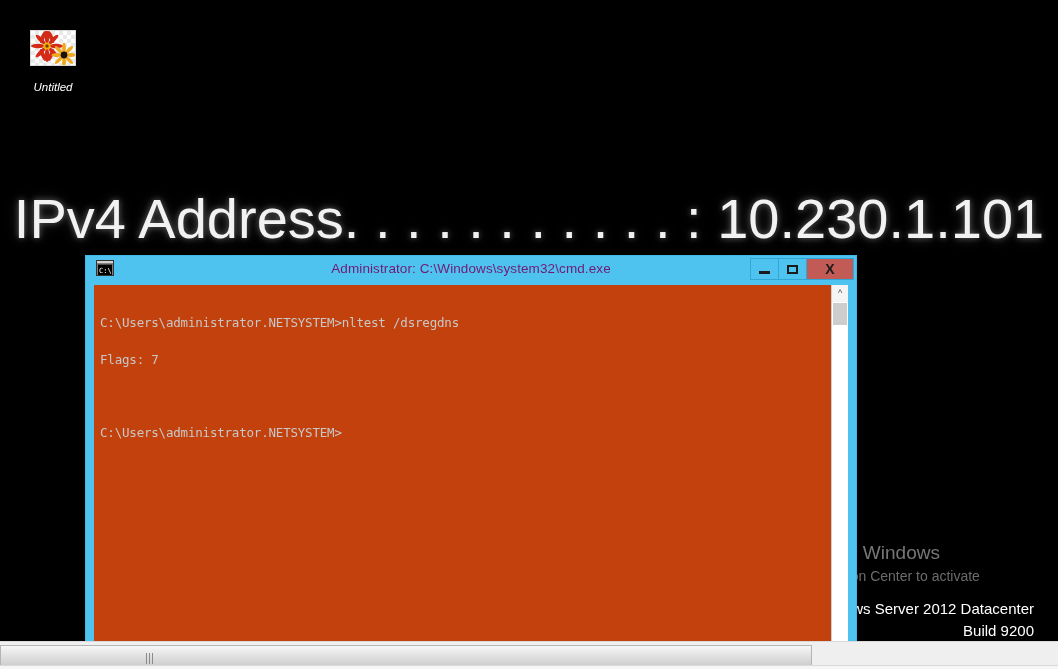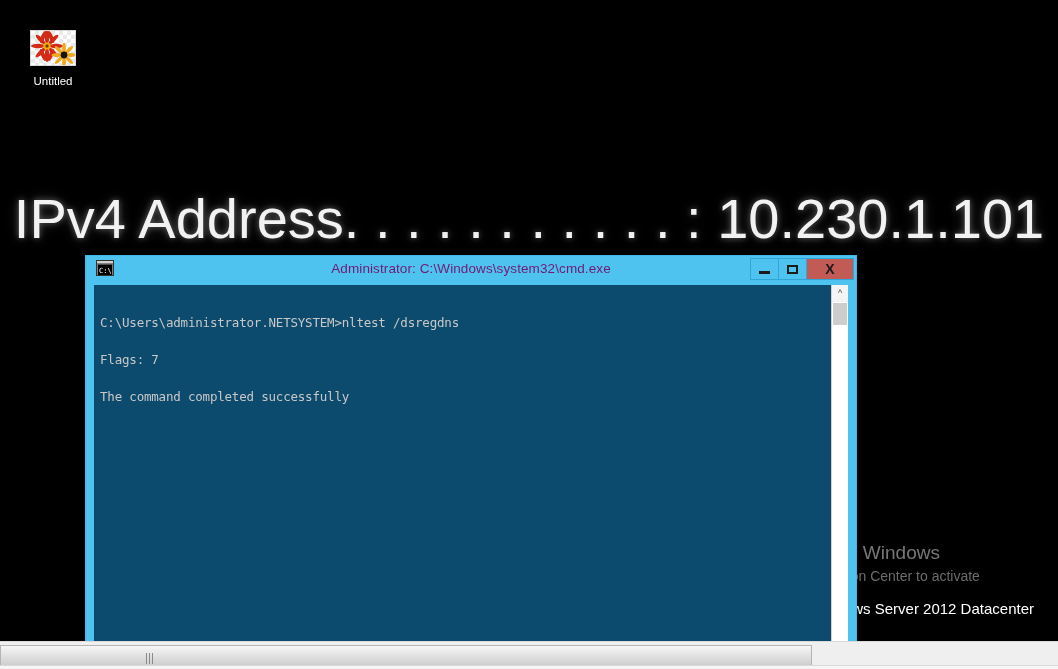--- a/index.html
+++ b/index.html
@@ -46,25 +46,26 @@
     position: absolute; inset: 0;
     background-image:
       linear-gradient(45deg, #e9e9e9 25%, transparent 25%, transparent 75%, #e9e9e9 75%),
       linear-gradient(45deg, #e9e9e9 25%, transparent 25%, transparent 75%, #e9e9e9 75%);
     background-size: 8px 8px;
     background-position: 0 0, 4px 4px;
     background-color: #ffffff;
   }
   #desktop-icon .thumb svg { position: absolute; left:0; top:0; }
   #desktop-icon .label {
-    margin-top: 8px;
+    margin-top: 14px;
     font-size: 11.5px;
     color: #ffffff;
     line-height: 14px;
     text-shadow: 0 0 3px rgba(0,0,0,0.9);
+    font-style: italic;
   }
 
   
   #ipv4-overlay {
     position: absolute;
     left: 0; top: 190px;
     width: 1058px;
     text-align: center;
     color: #f2f2f2;
     font-size: 56px;
@@ -179,21 +180,21 @@
 
   #cmd-body {
     position: absolute;
     left: 8px; top: 29px;
     right: 8px;
     bottom: 0;
     display: flex;
   }
   #cmd-console {
     flex: 1;
-    background: #0c4a6e;
+    background: #c2410c;
     color: #c8c8c8;
     font-family: "DejaVu Sans Mono", "Liberation Mono", monospace;
     font-size: 12.5px;
     line-height: 12.2px;
     padding: 8px 0 0 6px;
     white-space: pre;
     overflow: hidden;
     letter-spacing: -0.2px;
   }
   #cmd-console .line { height: 12.2px; }
@@ -321,20 +322,21 @@
       </g>
     </svg>
     <div class="wm-text">
       <div class="wm-title">Activate Windows</div>
       <div class="wm-sub">Go to Action Center to activate Windows</div>
     </div>
   </div>
 
   <div id="edition-watermark">
     <div>Windows Server 2012 Datacenter</div>
+    <div>Build 9200</div>
   </div>
 
   <div id="cmd-window">
 
     <div id="cmd-titlebar">
       <svg class="titlebar-icon" width="18" height="16" viewBox="0 0 18 16">
         <rect x="0.5" y="0.5" width="17" height="15" fill="#ffffff" stroke="#333333"></rect>
         <rect x="0.5" y="0.5" width="17" height="3.5" fill="#d0d0d0" stroke="#333333"></rect>
         <rect x="1.5" y="4.5" width="15" height="10.5" fill="#000000"></rect>
         <text x="3" y="12.5" font-family="'DejaVu Sans Mono',monospace" font-size="7" fill="#ffffff">C:\</text>
@@ -350,22 +352,22 @@
         <div class="winbtn">
           <span>X</span>
         </div>
       </div>
     </div>
 
     <div id="cmd-body">
       <div id="cmd-console">
         <div class="line">C:\Users\administrator.NETSYSTEM&gt;nltest /dsregdns</div>
         <div class="line">Flags: 7</div>
-        <div class="line">The command completed successfully</div>
         <div class="line"></div>
+        <div class="line">C:\Users\administrator.NETSYSTEM&gt;</div>
       </div>
       <div id="cmd-vscroll">
         <div class="sb-btn-up">^</div>
         <div class="sb-thumb"></div>
       </div>
     </div>
 
   </div>
 </div>
 

